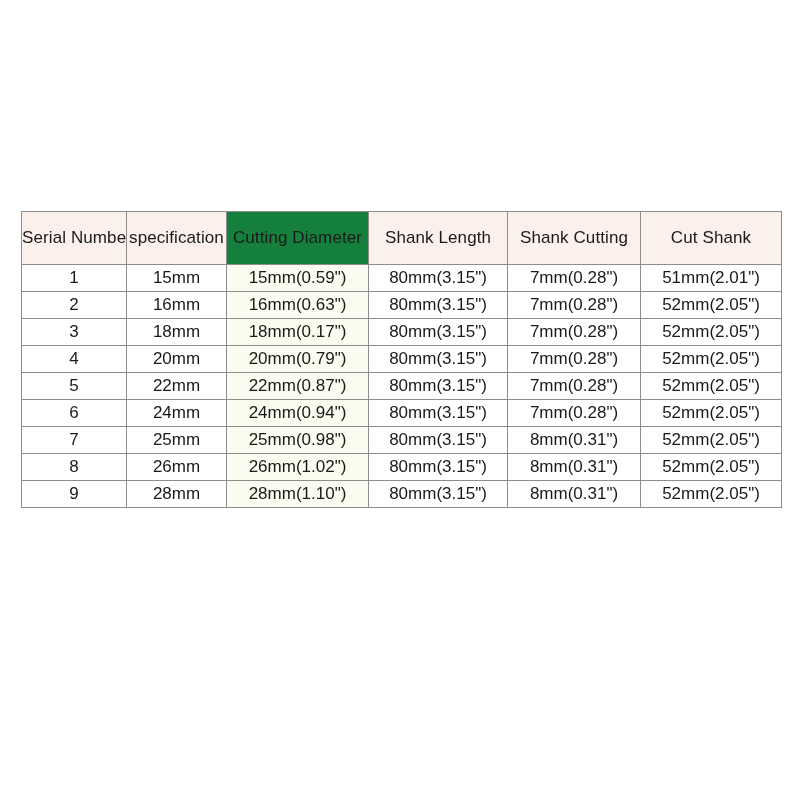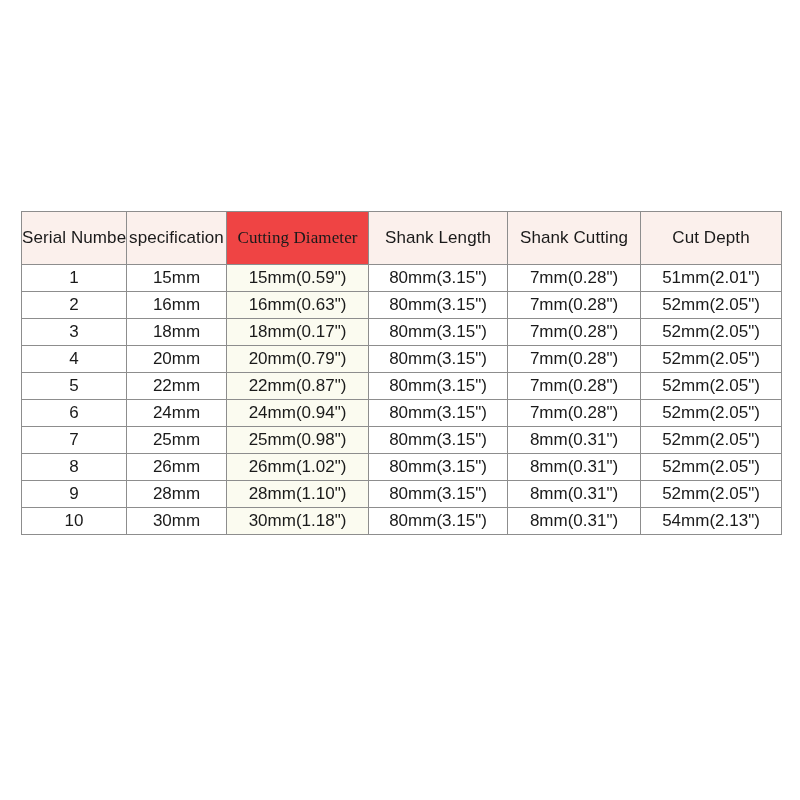--- a/index.html
+++ b/index.html
@@ -51,22 +51,21 @@
 
   #spec-table thead th {
     height: 52px;
     background: #fbf0ec;
     font-size: 17px;
     letter-spacing: 0.1px;
     vertical-align: middle;
   }
 
   #spec-table thead th.hl-col {
-    background: #ef4444;
-    font-family: Liberation Serif, serif;
+    background: #15803d;
   }
 
   #spec-table tbody td {
     height: 26px;
     background: #ffffff;
     font-size: 17px;
     vertical-align: middle;
   }
 
   #spec-table tbody td.hl-col {
@@ -87,21 +86,21 @@
       <col class="c-sdia">
       <col class="c-depth">
     </colgroup>
     <thead>
       <tr>
           <th>Serial Number</th>
           <th>specification</th>
           <th class="hl-col">Cutting Diameter</th>
           <th>Shank Length</th>
           <th>Shank Cutting</th>
-          <th>Cut Depth</th>
+          <th>Cut Shank</th>
         </tr>
     </thead>
     <tbody>
         <tr>
           <td>1</td>
           <td>15mm</td>
           <td class="hl-col">15mm(0.59")</td>
           <td>80mm(3.15")</td>
           <td>7mm(0.28")</td>
           <td>51mm(2.01")</td>
@@ -163,24 +162,16 @@
           <td>52mm(2.05")</td>
         </tr>
         <tr>
           <td>9</td>
           <td>28mm</td>
           <td class="hl-col">28mm(1.10")</td>
           <td>80mm(3.15")</td>
           <td>8mm(0.31")</td>
           <td>52mm(2.05")</td>
         </tr>
-        <tr>
-          <td>10</td>
-          <td>30mm</td>
-          <td class="hl-col">30mm(1.18")</td>
-          <td>80mm(3.15")</td>
-          <td>8mm(0.31")</td>
-          <td>54mm(2.13")</td>
-        </tr>
       </tbody>
   </table>
 
 </div>
 
 </body></html>

